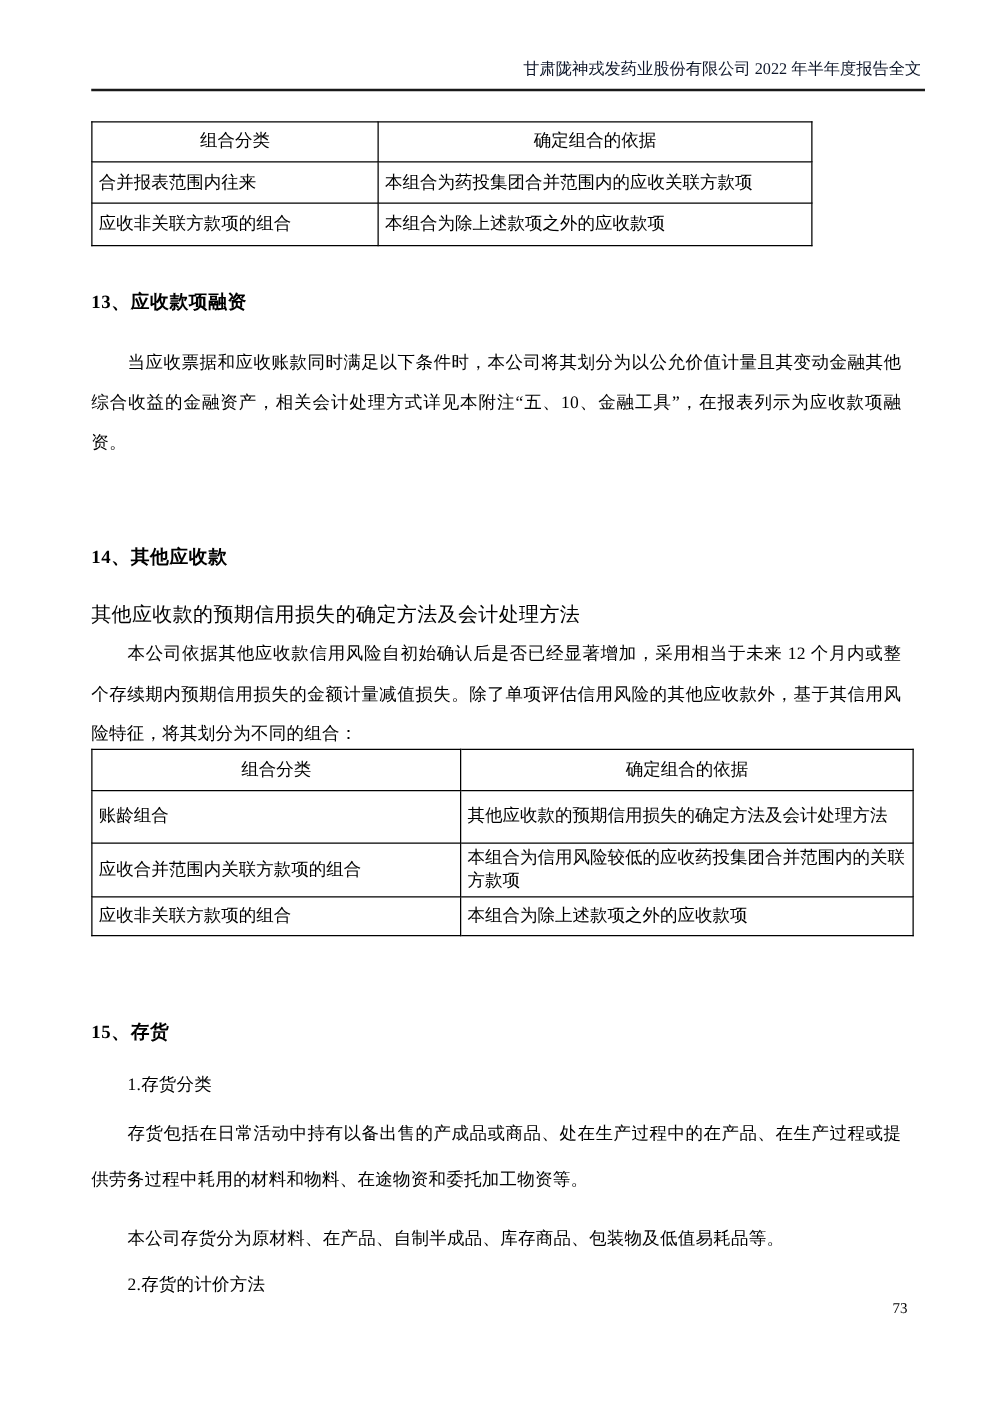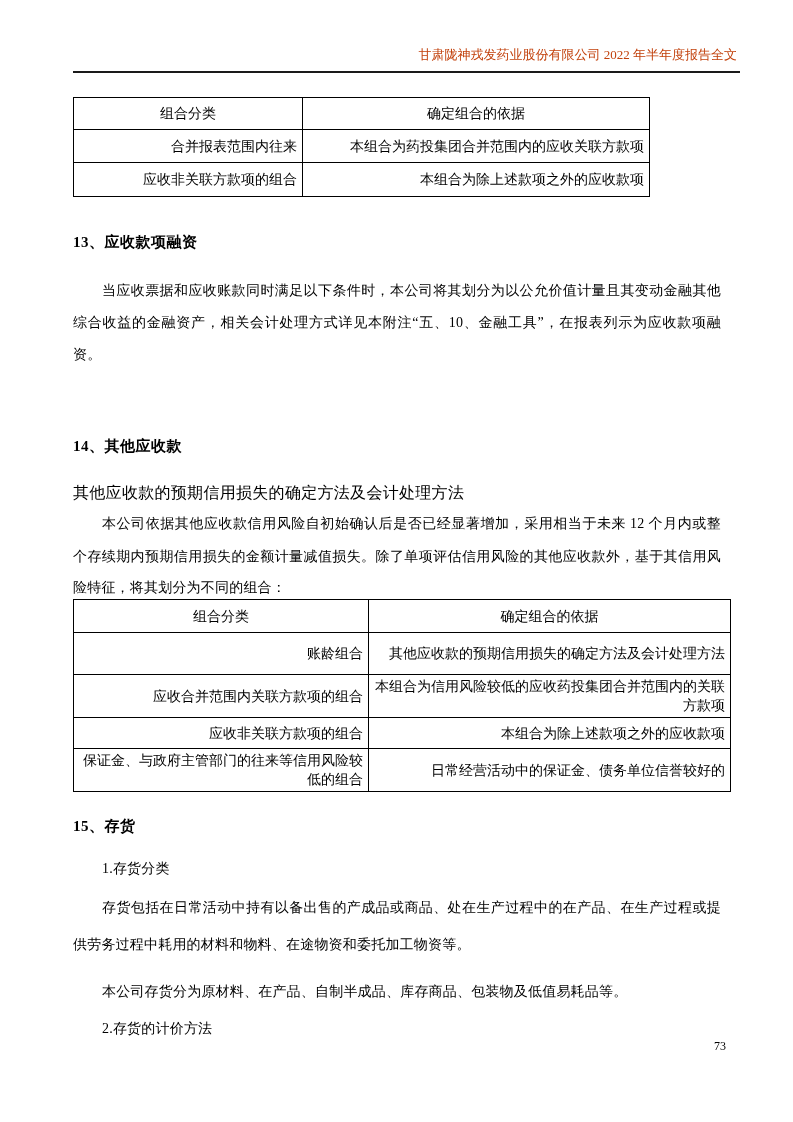--- a/index.html
+++ b/index.html
@@ -10,40 +10,40 @@
     background:#ffffff;
     color:#000000;
     font-family:"Liberation Serif","DejaVu Serif",serif;
     overflow:hidden;
   }
   .abs { position:absolute; left:73px; }
   
   .hdr-title {
     position:absolute; top:47px; right:56px;
     font-size:13px; line-height:16px;
-    color:#c2410c;
+    color:#0f172a;
   }
   .hdr-rule {
     position:absolute; top:71px; left:73px;
     width:667px; height:0;
     border-top:2px solid #1a1a1a;
   }
   
   table.doc-table {
     position:absolute; left:73px;
     border-collapse:collapse; table-layout:fixed;
     font-size:14px; color:#000;
   }
   table.doc-table th, table.doc-table td {
     border:1.6px solid #000;
     font-weight:normal;
     padding:2px 5px;
     vertical-align:middle;
     line-height:19px;
-    text-align:right;
+    text-align:left;
     overflow:hidden;
   }
   table.doc-table th { text-align:center; }
   table.t1 { top:97px;  width:576px; }
   table.t2 { top:599px; width:657px; }
   
   .sec-h {
     font-size:15px; font-weight:bold;
     line-height:20px; letter-spacing:0.5px;
     white-space:nowrap;
@@ -126,24 +126,20 @@
       <td>其他应收款的预期信用损失的确定方法及会计处理方法</td>
     </tr>
     <tr style="height:36px">
       <td>应收合并范围内关联方款项的组合</td>
       <td>本组合为信用风险较低的应收药投集团合并范围内的关联方款项</td>
     </tr>
     <tr style="height:31px">
       <td>应收非关联方款项的组合</td>
       <td>本组合为除上述款项之外的应收款项</td>
     </tr>
-    <tr style="height:40px">
-      <td>保证金、与政府主管部门的往来等信用风险较低的组合</td>
-      <td>日常经营活动中的保证金、债务单位信誉较好的</td>
-    </tr>
   </tbody>
     </table>
 
   <div class="abs sec-h" style="top:816px">15、存货</div>
   <div class="abs bl ind" style="top:859px">1.存货分类</div>
   <div class="abs bl jst ind" style="top:898px">存货包括在日常活动中持有以备出售的产成品或商品、处在生产过程中的在产品、在生产过程或提</div>
   <div class="abs bl" style="top:935px">供劳务过程中耗用的材料和物料、在途物资和委托加工物资等。</div>
   <div class="abs bl ind" style="top:982px">本公司存货分为原材料、在产品、自制半成品、库存商品、包装物及低值易耗品等。</div>
   <div class="abs bl ind" style="top:1019px">2.存货的计价方法</div>
 

